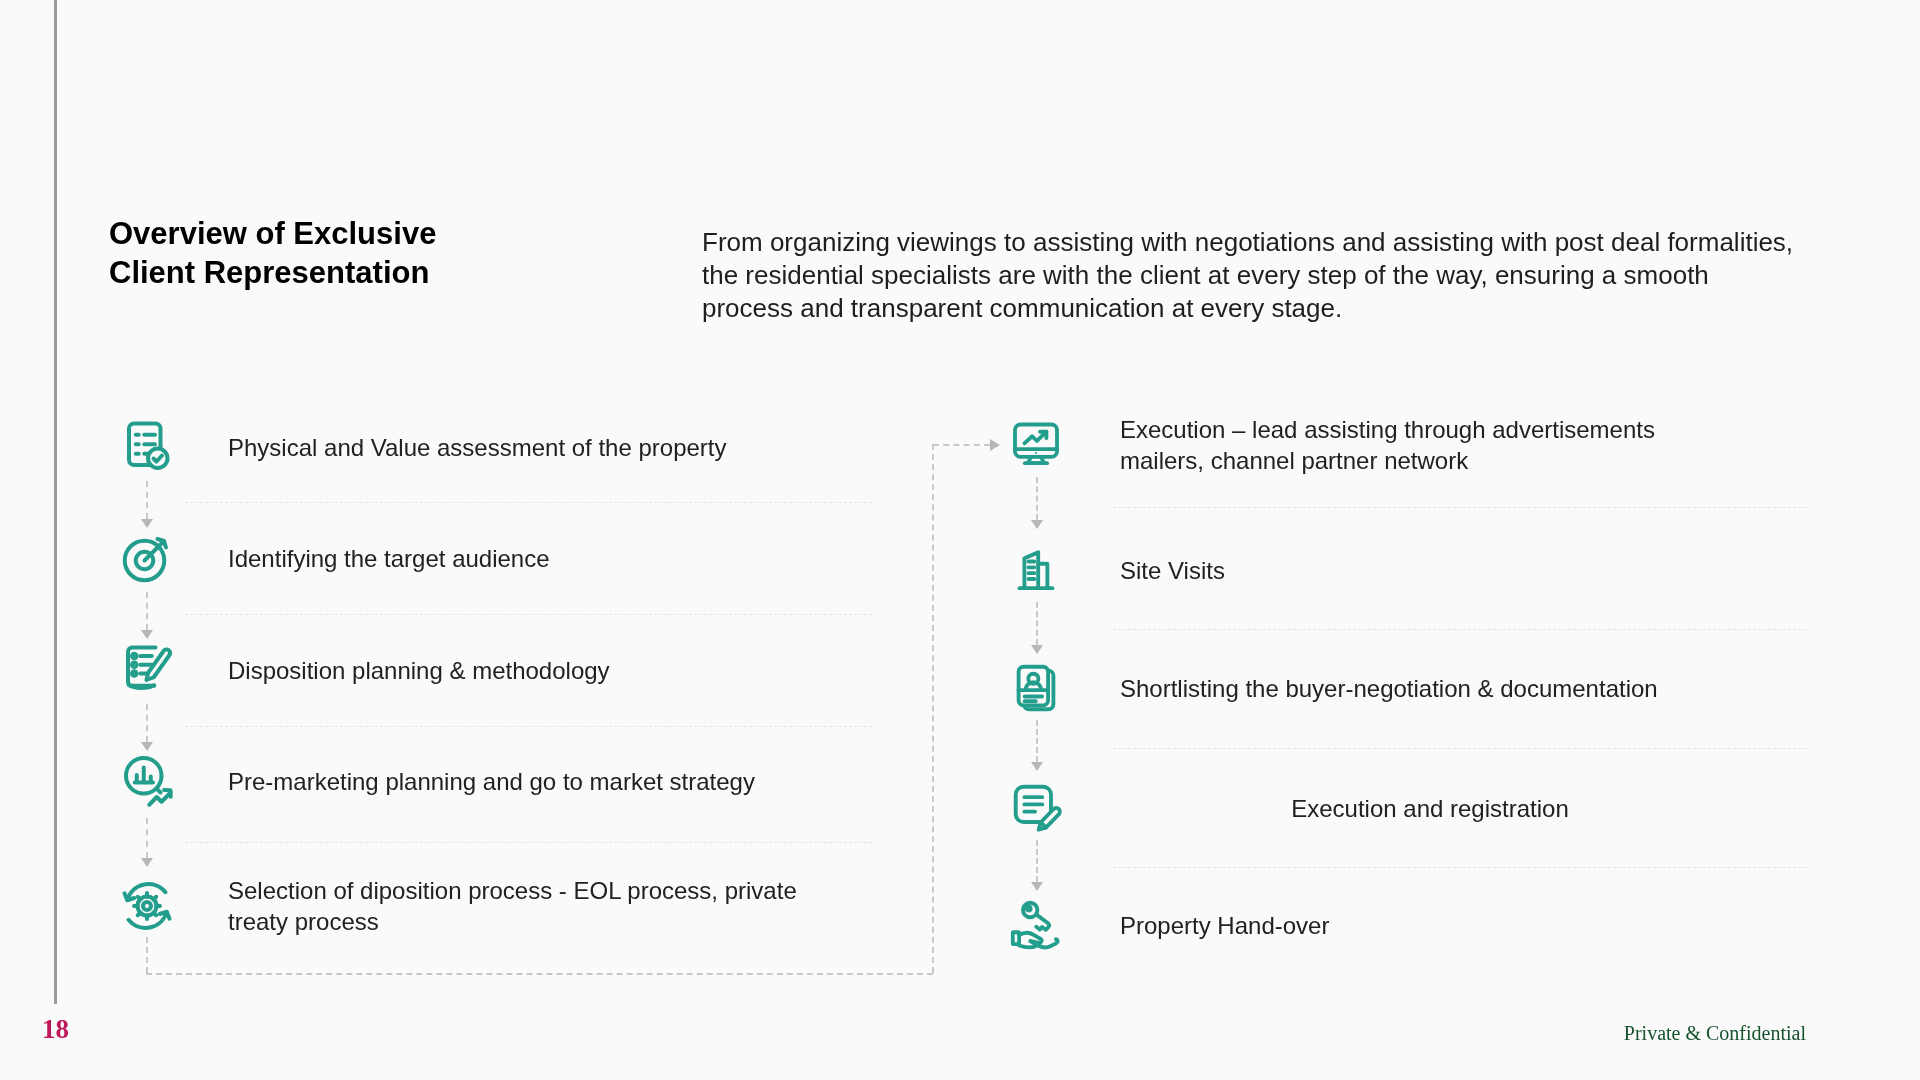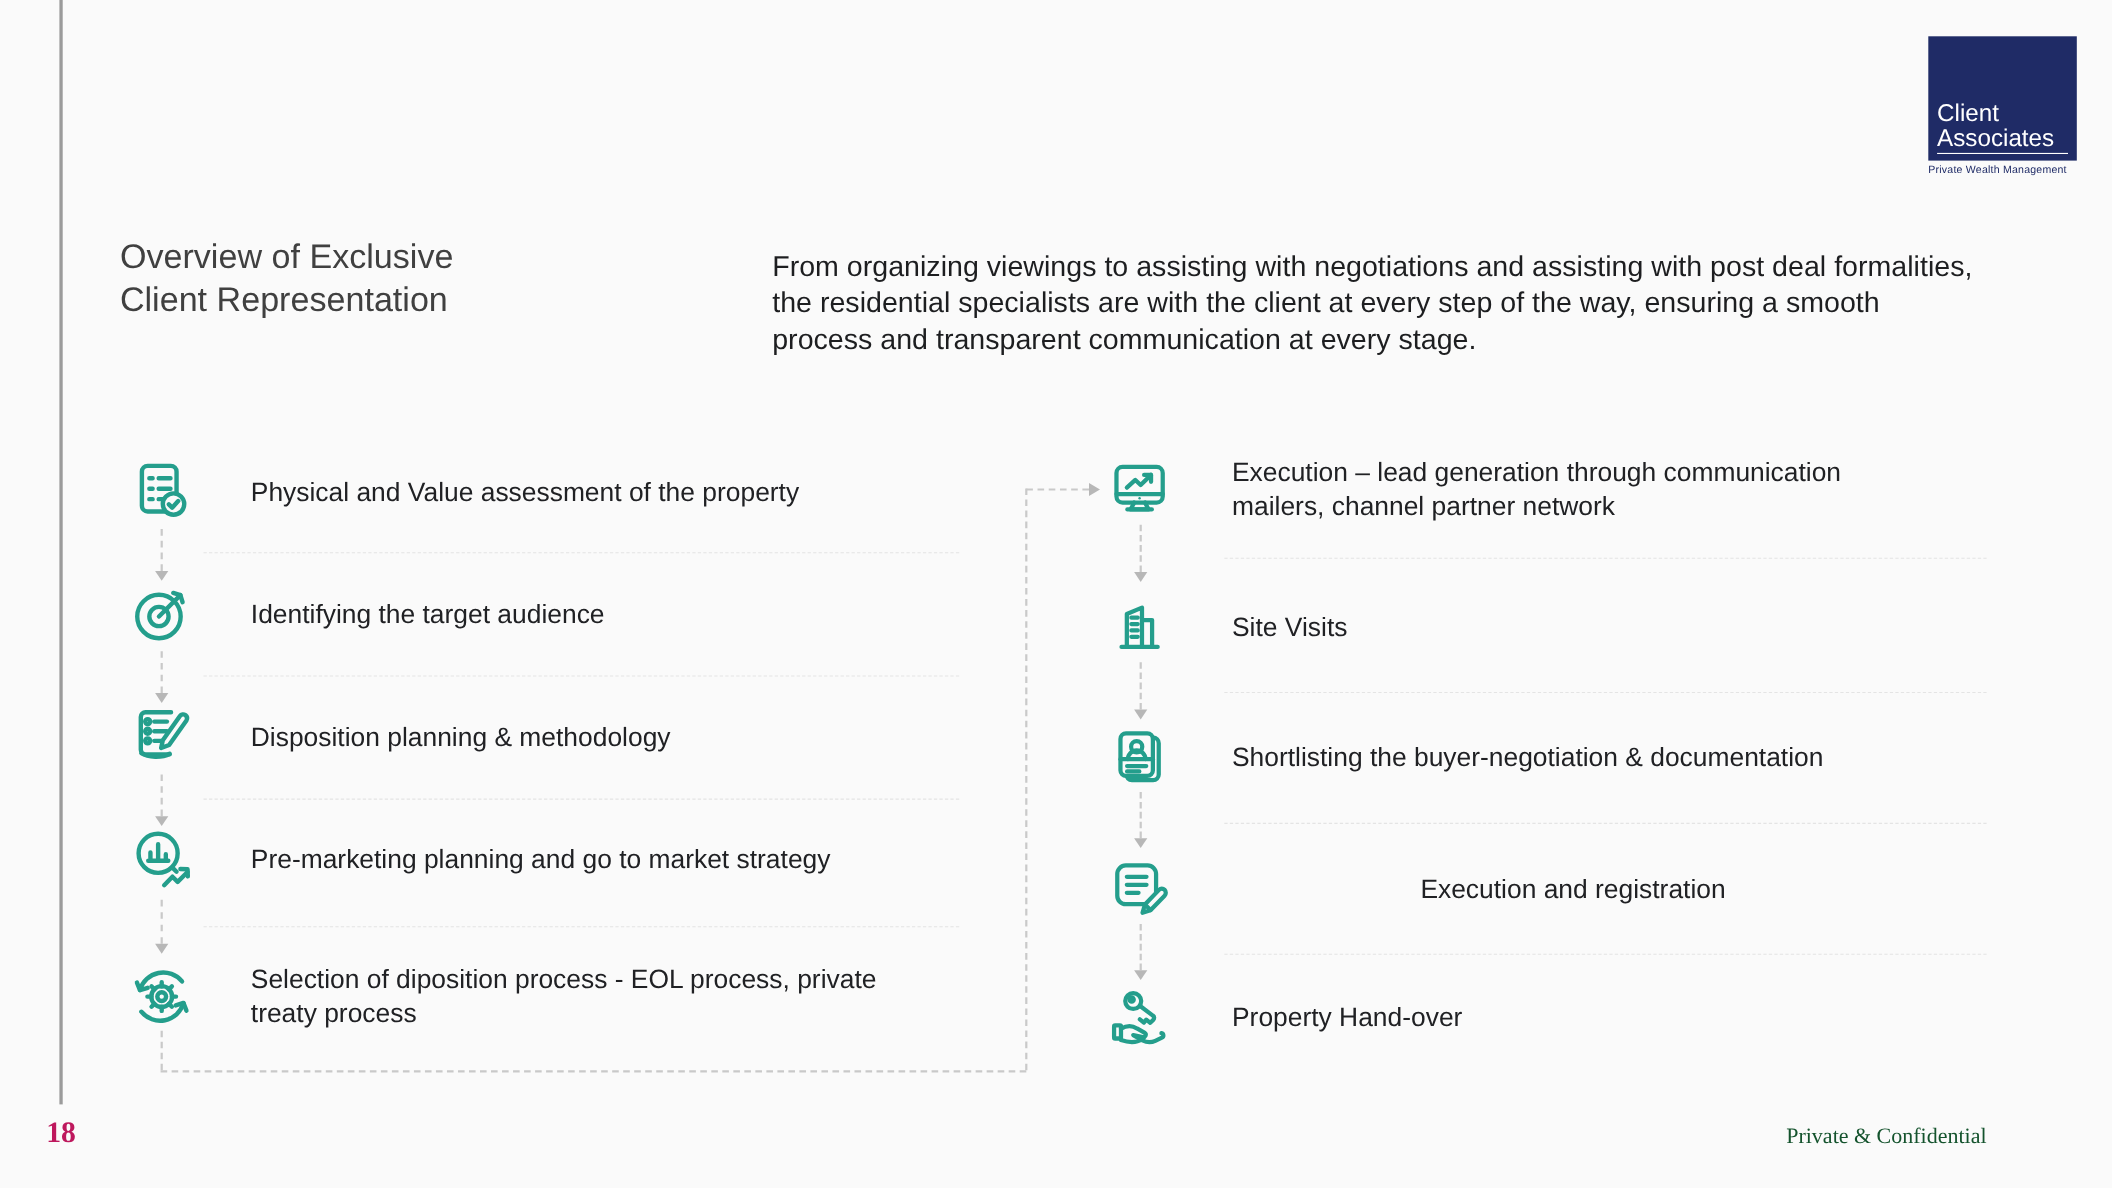--- a/index.html
+++ b/index.html
@@ -15,21 +15,21 @@
 
   
   .logo{position:absolute;left:1753px;top:33px;width:135px;}
   .logo-square{width:135px;height:113px;background:#1f2b66;box-sizing:border-box;
                padding:6px 8px;display:flex;flex-direction:column;justify-content:flex-end;}
   .logo-line1,.logo-line2{color:#ffffff;font-size:22px;line-height:23px;font-weight:400;}
   .logo-line2{border-bottom:1.5px solid #ffffff;padding-bottom:2px;}
   .logo-tagline{margin-top:3px;font-size:9.6px;color:#1f2b66;letter-spacing:.2px;white-space:nowrap;}
 
   .intro-heading{position:absolute;left:109px;top:214px;font-size:31px;line-height:39px;
-                 font-weight:400;color:#404040;}
+                 font-weight:700;color:#000000;}
   .intro-paragraph{position:absolute;left:702px;top:226px;width:1092px;
                    font-size:26px;line-height:33px;color:#1d1e20;}
 
   
   .step-icon{position:absolute;}
   .step-icon svg{width:100%;height:100%;fill:none;stroke:#249e8c;stroke-width:1.6;
                  stroke-linecap:round;stroke-linejoin:round;}
   .step-label{position:absolute;height:120px;display:flex;align-items:center;
               font-size:24px;line-height:31px;color:#202124;}
 
@@ -51,27 +51,20 @@
   .confidential{position:absolute;right:114px;top:1022px;font-size:20px;color:#14532d;font-family:Liberation Serif, serif;}
 </style>
 </head>
 <body>
 
 <div class="slide">
 
   <div class="left-rule"></div>
 
 
-  <div class="logo">
-    <div class="logo-square">
-      <div class="logo-line1">Client</div>
-      <div class="logo-line2">Associates</div>
-    </div>
-    <div class="logo-tagline">Private Wealth Management</div>
-  </div>
 
   <div class="intro-heading">
     <div>Overview of Exclusive</div>
     <div>Client Representation</div>
   </div>
 
   <div class="intro-paragraph">From organizing viewings to assisting with negotiations and assisting with post deal formalities, the residential specialists are with the client at every step of the way, ensuring a smooth process and transparent communication at every stage.</div>
 
   <div id="process-layer">
       <div class="step-icon" style="left: 117px; top: 417px; width: 60px; height: 60px;"><svg viewBox="0 0 24 24">
@@ -131,21 +124,21 @@
       <div class="step-icon" style="left: 1007px; top: 416px; width: 58px; height: 58px;"><svg viewBox="0 0 24 24">
           <rect x="3.3" y="3.5" width="17.4" height="13.4" rx="2.3"></rect>
           <path d="M3.3 13.7h17.4"></path>
           <circle cx="12" cy="15.3" r=".45" fill="#249e8c" stroke="none"></circle>
           <path d="M10 16.9l-1.4 2.6h6.8L14 16.9"></path>
           <path d="M7.4 19.5h9.2"></path>
           <path d="M7.2 11.3l3.2-2.9 2 1.9 3.9-3.8"></path>
           <path d="M13.7 6.5h2.6v2.6"></path>
         </svg></div>
       <div class="step-label" style="left: 1120px; top: 385px; width: 620px;">
-        <span>Execution – lead generation through communication mailers, channel partner network</span>
+        <span>Execution – lead assisting through advertisements mailers, channel partner network</span>
       </div>
       <div class="step-icon" style="left: 1007px; top: 541px; width: 58px; height: 58px;"><svg viewBox="0 0 24 24">
           <path d="M7.2 19.5V7.1l5.7-2.4v14.8"></path>
           <path d="M8.9 8.5h2.4M8.9 10.9h2.4M8.9 13.3h2.4M8.9 15.7h2.4"></path>
           <path d="M12.9 9.4h3.8v10.1"></path>
           <path d="M5.2 19.5h13.6"></path>
         </svg></div>
       <div class="step-label" style="left: 1120px; top: 510px; width: 620px;">
         <span>Site Visits</span>
       </div>

